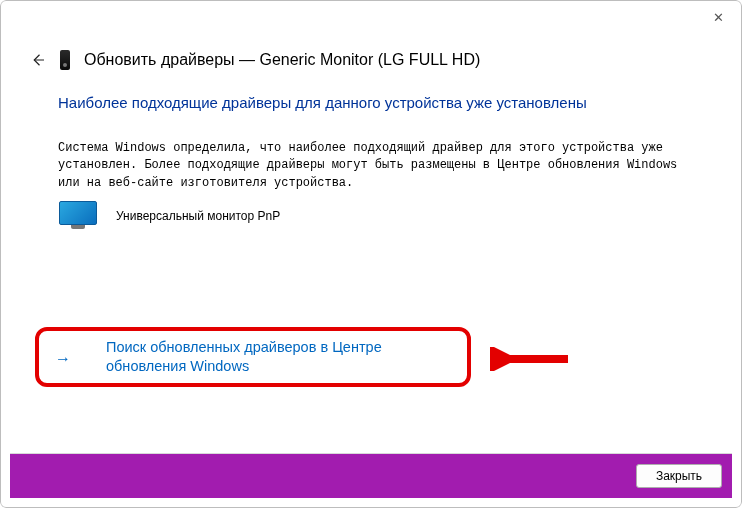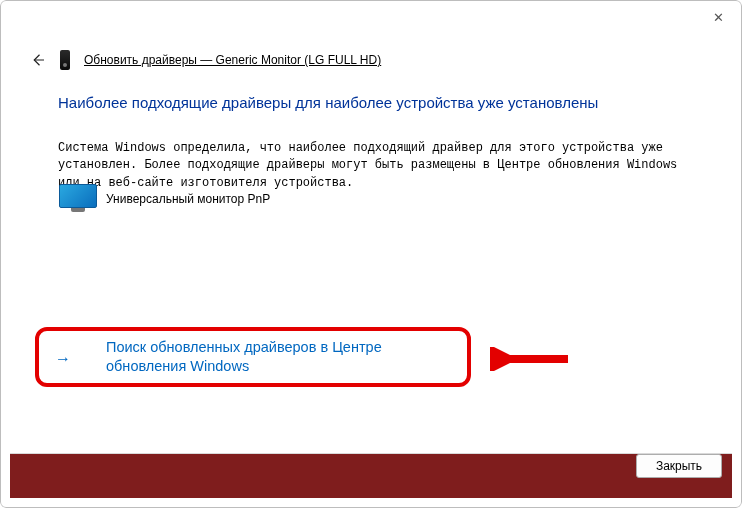--- a/index.html
+++ b/index.html
@@ -59,23 +59,22 @@
       content:"";
       position:absolute;
       bottom:3px;
       left:3px;
       width:4px;
       height:4px;
       border-radius:50%;
       background:#777;
     }
     .header-title {
-      font-size: 12px;
+      font-size: 16px;
       color: #000;
-      text-decoration: underline;
     }
     .main-heading {
       position: absolute;
       top: 94px;
       left: 58px;
       right: 58px;
       color: #003399;
       font-size: 15px;
       font-weight: 400;
     }
@@ -84,25 +83,25 @@
       top: 140px;
       left: 58px;
       right: 58px;
       color: #000;
       font-size: 12px;
       line-height: 1.45;
       font-family: Liberation Mono, monospace;
     }
     .device-row {
       position: absolute;
-      top: 184px;
+      top: 201px;
       left: 58px;
       display: flex;
       align-items: center;
-      gap: 8px;
+      gap: 18px;
     }
     .monitor-icon {
       width: 40px;
       height: 30px;
       display:flex;
       flex-direction:column;
       align-items:center;
     }
     .monitor-screen{
       width:38px;
@@ -160,24 +159,24 @@
       height: 24px;
     }
     .footer {
       position: absolute;
       left: 10px;
       right: 10px;
       bottom: 10px;
       height: 45px;
       border-top: 1px solid #d9d9d9;
       display: flex;
-      align-items: flex-start;
+      align-items: center;
       justify-content: flex-end;
       padding-right: 10px;
-      background:#7f1d1d;
+      background:#a21caf;
     }
     .close-btn {
       min-width: 86px;
       height: 24px;
       background: #fdfdfd;
       border: 1px solid #adadad;
       border-radius: 3px;
       font-size: 12px;
       font-family: inherit;
       cursor: pointer;
@@ -193,21 +192,21 @@
   <div class="back-arrow">
     <svg width="18" height="18" viewBox="0 0 24 24" fill="none" stroke="#222" stroke-width="1.6">
       <path d="M14 5l-7 7 7 7"></path>
       <path d="M7 12h13"></path>
     </svg>
   </div>
   <div class="dev-icon"></div>
   <div class="header-title">Обновить драйверы — Generic Monitor (LG FULL HD)</div>
 </div>
 
-<div class="main-heading">Наиболее подходящие драйверы для наиболее устройства уже установлены</div>
+<div class="main-heading">Наиболее подходящие драйверы для данного устройства уже установлены</div>
 
 <div class="body-text">Система Windows определила, что наиболее подходящий драйвер для этого устройства уже установлен. Более подходящие драйверы могут быть размещены в Центре обновления Windows или на веб-сайте изготовителя устройства.</div>
 
 <div class="device-row">
   <div class="monitor-icon">
     <div class="monitor-screen"></div>
     <div class="monitor-stand"></div>
   </div>
   <div class="device-label">Универсальный монитор PnP</div>
 </div>

